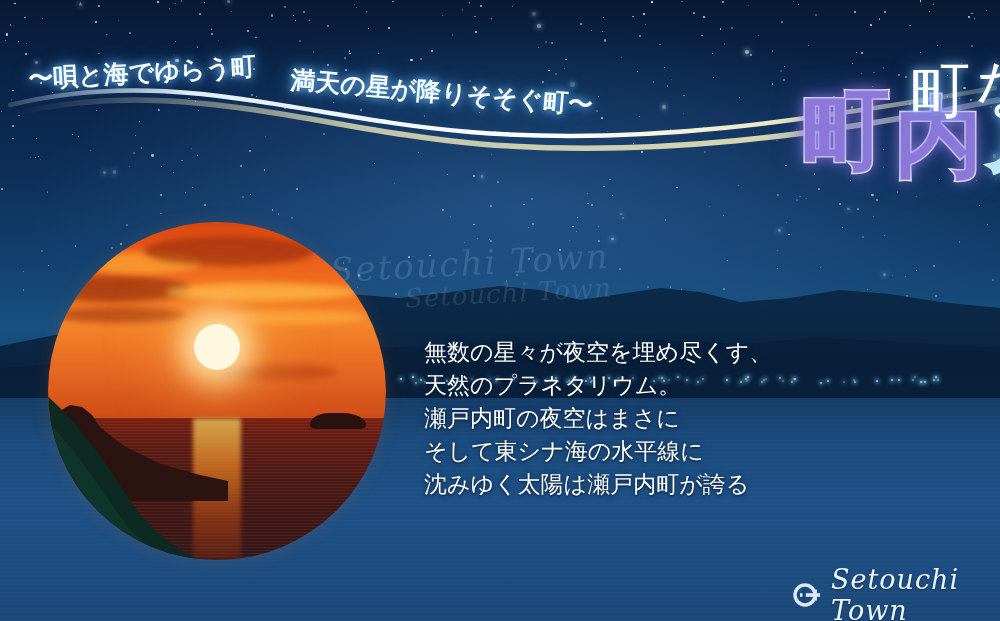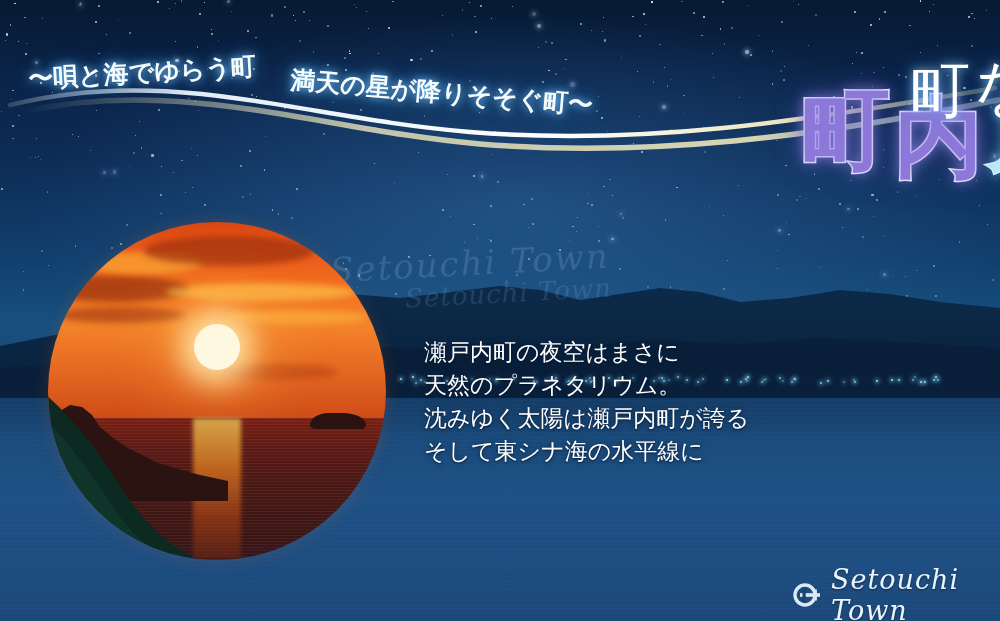--- a/index.html
+++ b/index.html
@@ -774,24 +774,25 @@
 
     <div class="foliage">
       <svg viewBox="0 0 330 190" preserveAspectRatio="none">
         <path d="M0,0 C40,30 70,70 95,110 C115,142 140,166 175,182 L200,190 L0,190 Z" fill="#0d2a22"></path>
         <path d="M0,22 C34,52 62,92 86,128 C104,156 128,176 158,188 L0,190 Z" fill="#10362a" opacity=".85"></path>
       </svg>
     </div>
   </div>
 
   <div class="body-copy">
+    <div>無数の星々が夜空を埋め尽くす、</div>
+    <div>天然のプラネタリウム。</div>
     <div>瀬戸内町の夜空はまさに</div>
-    <div>天然のプラネタリウム。</div>
+    <div>そして東シナ海の水平線に</div>
     <div>沈みゆく太陽は瀬戸内町が誇る</div>
-    <div>そして東シナ海の水平線に</div>
   </div>
 
   <div class="vtitle" id="town-name">
 
     <span class="c cy">戸</span>
     <span class="c pu">内</span>
     <span class="c pu">町</span>
   </div>
 
   <div class="vtitle" id="catch-phrase">

